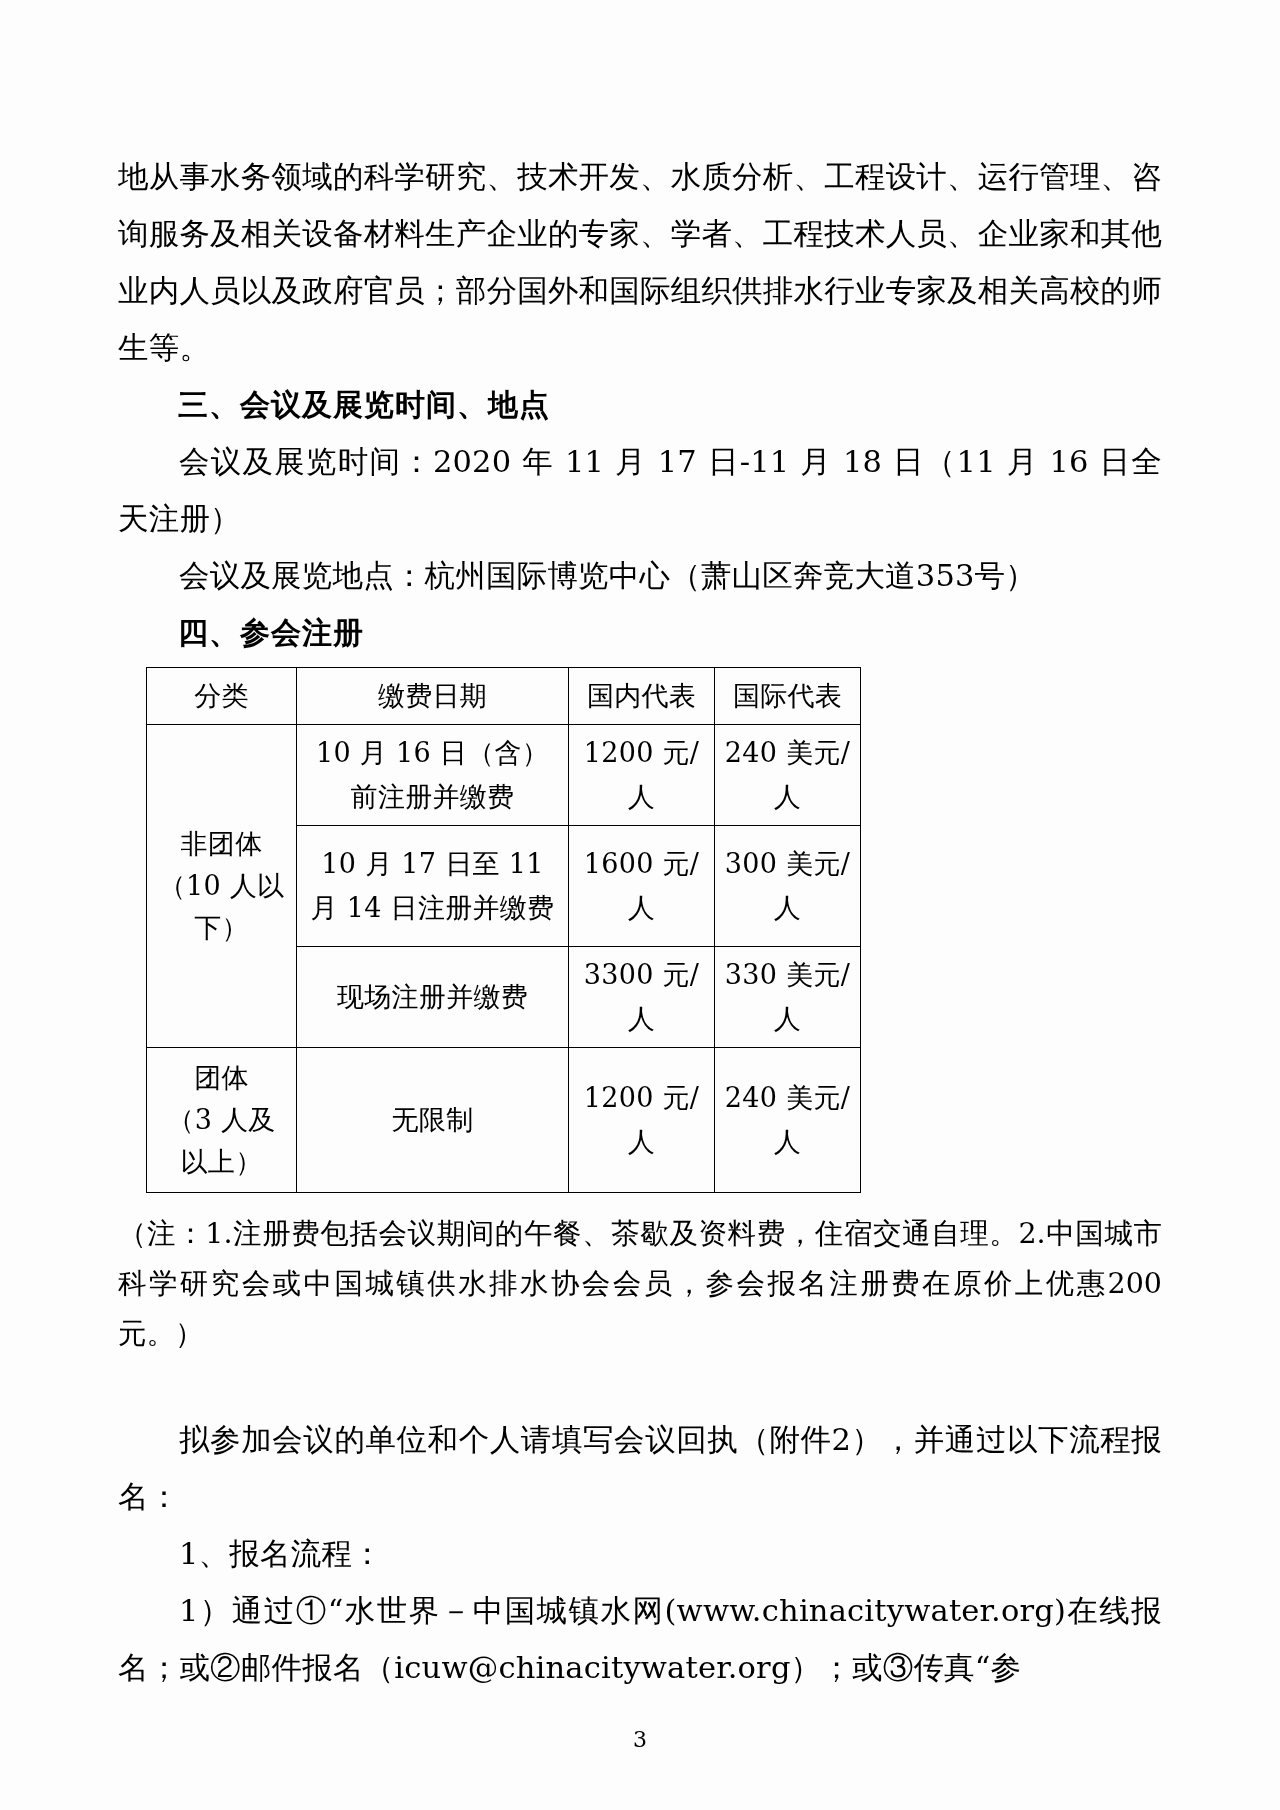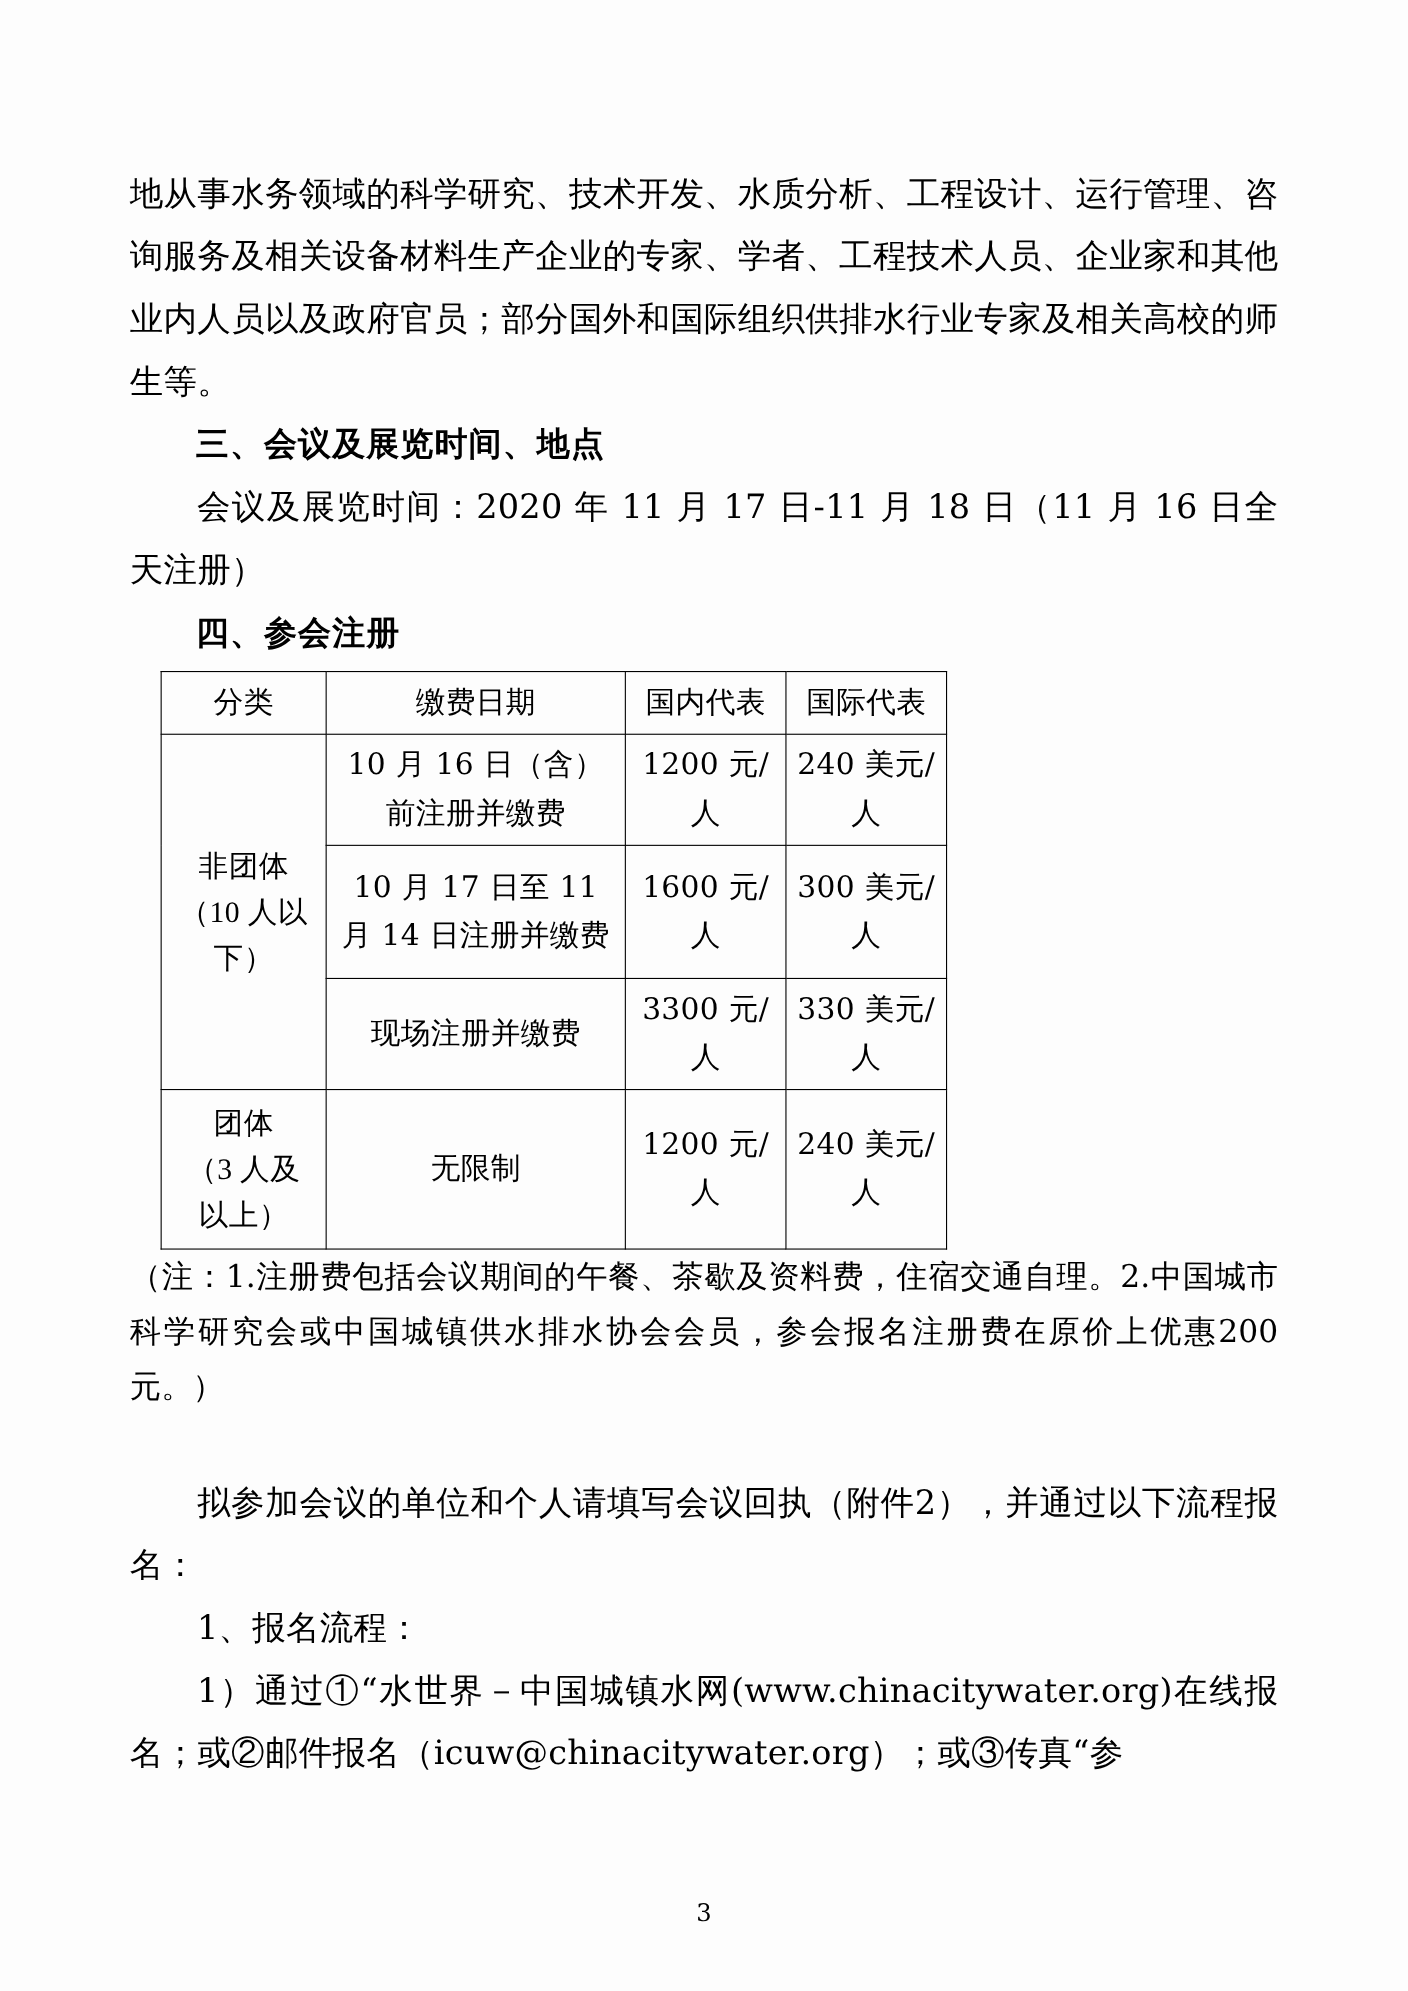--- a/index.html
+++ b/index.html
@@ -70,27 +70,26 @@
   .cell-left {
     text-align: left;
     padding-left: 10px;
     margin-top: 20px;
   }
   .row-tall td { height: 108px; }
   .row-mid td { height: 68px; }
   .row-group td { height: 132px; }
   .cat-block {
     line-height: 42px;
-    font-family: Liberation Serif, serif;
   }
 
   .note {
     font-size: 28.5px;
     line-height: 50px;
-    margin: 0 0 0 0;
+    margin: 16px 0 0 0;
     text-align: justify;
     text-justify: inter-ideograph;
     word-break: break-all;
   }
   .gap-big { height: 52px; }
 
   .page-number {
     position: absolute;
     left: 0;
     right: 0;
@@ -104,20 +103,21 @@
 <body>
 
 <div class="page">
 
   <p class="para">地从事水务领域的科学研究、技术开发、水质分析、工程设计、运行管理、咨询服务及相关设备材料生产企业的专家、学者、工程技术人员、企业家和其他业内人员以及政府官员；部分国外和国际组织供排水行业专家及相关高校的师生等。</p>
 
   <h2 class="heading">三、会议及展览时间、地点</h2>
 
   <p class="para indent">会议及展览时间：2020 年 11 月 17 日-11 月 18 日（11 月 16 日全天注册）</p>
 
+  <p class="para indent">会议及展览地点：杭州国际博览中心（萧山区奔竞大道353号）</p>
 
   <h2 class="heading">四、参会注册</h2>
 
   <table class="fee-table">
     <colgroup>
       <col class="c-cat">
         <col class="c-date">
         <col class="c-dom">
         <col class="c-intl">
     </colgroup>

